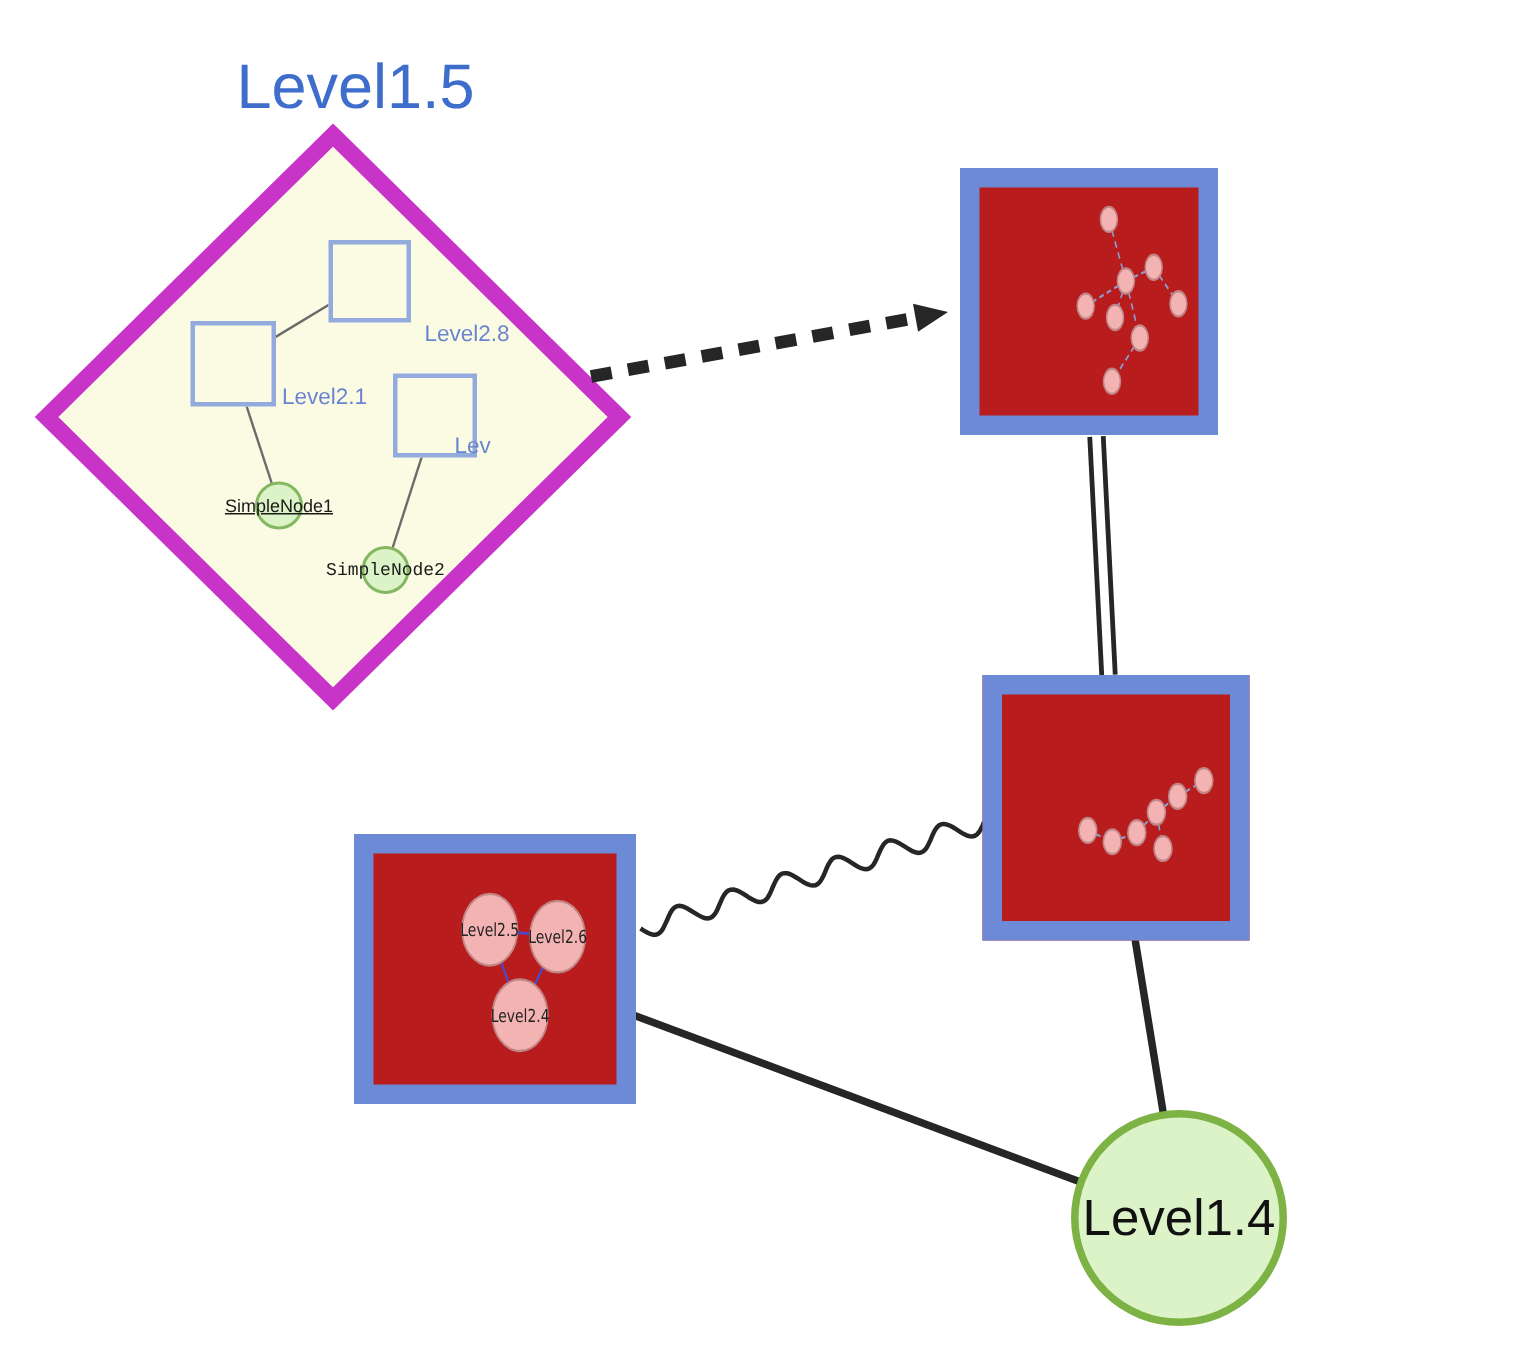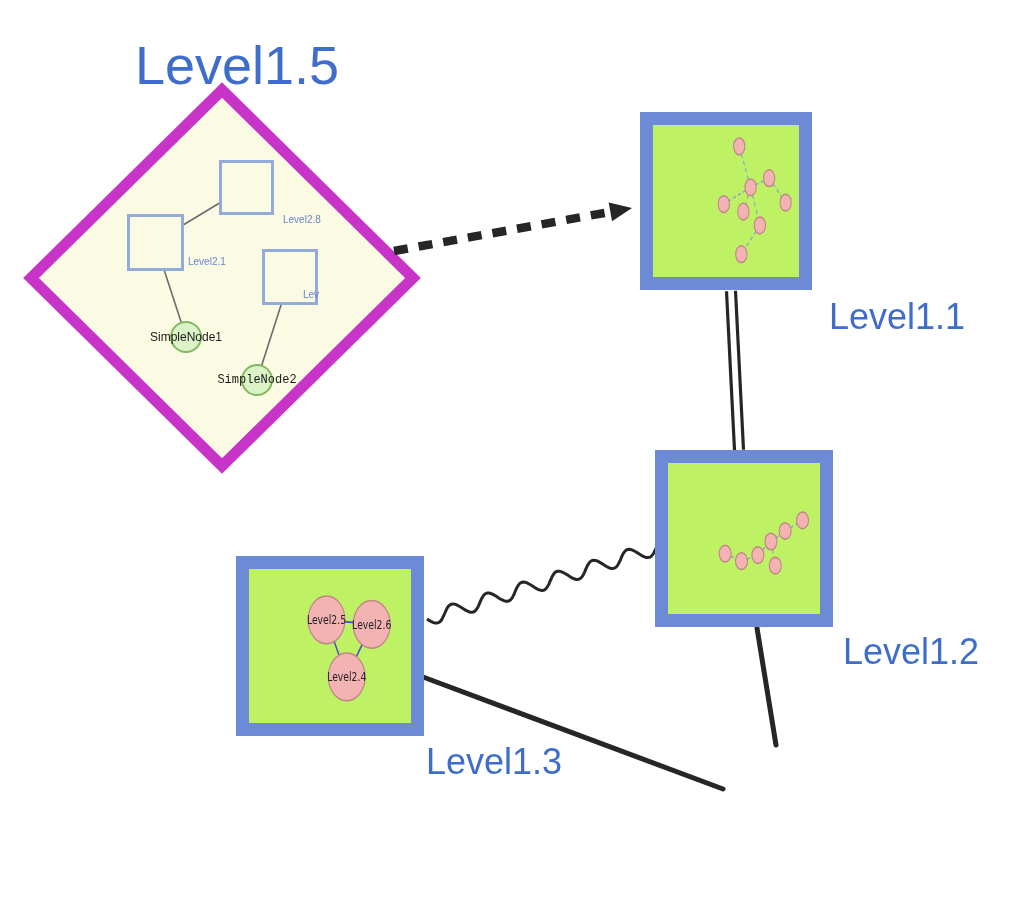--- a/index.html
+++ b/index.html
@@ -3,34 +3,34 @@
 <meta charset="utf-8">
 <style>
   * { margin:0; padding:0; box-sizing:border-box; }
   html,body { background:#ffffff; font-family:"Liberation Sans", sans-serif; }
   #canvas { position:relative; width:1026px; height:900px; background:#ffffff; overflow:hidden; }
   #edge-layer { position:absolute; left:0; top:0; }
 
   .group-box {
     position:absolute;
     border:13px solid var(--group-border-blue, #6d8ad6);
-    background:#bef264;
+    background:#b91c1c;
     padding-left:43px;
   }
   .minigraph { width:100%; height:100%; display:block; }
   .minigraph text { font-family:"DejaVu Sans", sans-serif; }
 
   .inner-square {
     position:absolute;
     border:3px solid var(--inner-square-border, #93abdc);
     background:var(--diamond-fill, #fbfbe4);
   }
   .inner-label {
     position:absolute;
-    font-size:10px;
+    font-size:15px;
     color:var(--inner-label-blue, #6a85d0);
     white-space:nowrap;
   }
   .simple-node {
     position:absolute;
     width:32px; height:32px;
     border-radius:50%;
     border:2px solid var(--simple-green-border, #84b860);
     background:var(--green-fill, #dcf3c8);
   }
@@ -70,33 +70,33 @@
       <line x1="726.5056851852618" y1="291.2261290472824" x2="734.5056851852618" y2="450.2261290472824" stroke="#262626" stroke-width="3.2"></line>
       <line x1="735.4943148147382" y1="290.7738709527176" x2="743.4943148147382" y2="449.7738709527176" stroke="#262626" stroke-width="3.2"></line>
       <polyline points="427.0,619.0 429.2,620.4 431.4,621.7 433.5,622.6 435.4,623.1 437.2,623.1 438.9,622.5 440.3,621.4 441.6,619.8 442.7,617.7 443.8,615.4 444.9,613.0 445.9,610.6 447.0,608.4 448.2,606.5 449.6,605.1 451.1,604.2 452.8,603.9 454.7,604.1 456.7,604.9 458.8,606.0 461.0,607.3 463.3,608.7 465.5,610.1 467.6,611.2 469.6,612.0 471.5,612.3 473.2,612.0 474.8,611.2 476.1,609.8 477.4,608.0 478.5,605.8 479.5,603.4 480.6,600.9 481.6,598.6 482.8,596.5 484.1,594.9 485.5,593.7 487.1,593.1 488.9,593.0 490.8,593.5 492.9,594.4 495.1,595.6 497.3,597.0 499.5,598.5 501.7,599.7 503.8,600.7 505.8,601.3 507.6,601.3 509.2,600.8 510.7,599.7 512.0,598.1 513.1,596.1 514.2,593.8 515.2,591.3 516.3,588.9 517.4,586.7 518.6,584.8 519.9,583.3 521.4,582.4 523.1,582.1 525.0,582.2 527.0,582.9 529.1,584.0 531.3,585.3 533.6,586.8 535.8,588.2 537.9,589.3 540.0,590.1 541.8,590.4 543.6,590.2 545.1,589.4 546.5,588.1 547.7,586.3 548.9,584.1 549.9,581.7 550.9,579.3 552.0,576.9 553.2,574.8 554.4,573.1 555.8,571.9 557.4,571.3 559.2,571.2 561.1,571.6 563.2,572.5 565.4,573.7 567.6,575.1 569.8,576.5 572.0,577.8 574.1,578.8 576.1,579.4 577.9,579.5 579.5,579.0 581.0,577.9 582.3,576.4 583.5,574.4 584.6,572.1 585.6,569.7 586.7,567.2 587.8,565.0 589.0,563.1 590.3,561.6 591.8,560.6 593.4,560.2 595.3,560.4 597.3,561.0 599.4,562.1 601.6,563.4 603.8,564.8 606.1,566.2 608.2,567.4 610.3,568.2 612.2,568.6 613.9,568.4 615.5,567.6 616.9,566.3 618.1,564.6 619.2,562.4 620.3,560.1 621.3,557.6 622.4,555.2 623.5,553.1 624.8,551.4 626.2,550.1 627.8,549.4 629.5,549.3 631.4,549.7 633.5,550.5 635.6,551.7 637.9,553.1 640.1,554.6 642.3,555.9 644.4,556.9 646.4,557.5 648.2,557.6 649.9,557.2 651.4,556.2 652.7,554.7 653.9,552.7 655.0,550.4 656.0,548.0" fill="none" stroke="#262626" stroke-width="3"></polyline>
       <line x1="423" y1="677" x2="723" y2="789" stroke="#262626" stroke-width="5" stroke-linecap="round"></line>
       <line x1="757" y1="628" x2="776" y2="745" stroke="#262626" stroke-width="5" stroke-linecap="round"></line>
       <line x1="246" y1="187" x2="155" y2="242" stroke="#6b6b6b" stroke-width="1.6"></line>
       <line x1="155" y1="242" x2="186" y2="337" stroke="#6b6b6b" stroke-width="1.6"></line>
       <line x1="290" y1="277" x2="257" y2="380" stroke="#6b6b6b" stroke-width="1.6"></line>
     </svg>
 
-  <div class="big-label" style="left:117px;top:34px;width:240px;font-size:54px;text-align:center;">Level1.5</div>
+  <div class="big-label" style="left:117px;top:34px;width:240px;font-size:42px;text-align:center;">Level1.5</div>
 
   <div class="inner-square" style="left:219px;top:160px;width:55px;height:55px;"></div>
   <div class="inner-square" style="left:127px;top:214px;width:57px;height:57px;"></div>
   <div class="inner-square" style="left:262px;top:249px;width:56px;height:56px;"></div>
 
   <div class="inner-label" style="left:283px;top:214px;">Level2.8</div>
   <div class="inner-label" style="left:188px;top:256px;">Level2.1</div>
   <div class="inner-label" style="left:303px;top:289px;">Lev</div>
 
   <div class="simple-node" style="left:170px;top:321px;"></div>
   <div class="simple-node" style="left:241px;top:364px;"></div>
-  <div class="node-label" style="left:126px;top:330px;width:120px;">SimpleNode1</div>
+  <div class="node-label" style="left:126px;top:330px;width:120px;text-decoration:underline;">SimpleNode1</div>
   <div class="node-label" style="left:197px;top:373px;width:120px;font-family:Liberation Mono, monospace;">SimpleNode2</div>
 
   <div class="group-box" style="left:640px;top:112px;width:172px;height:178px;">
     <svg class="minigraph" viewBox="0 0 100 100" preserveAspectRatio="none">
         <line x1="42" y1="14" x2="53" y2="41" stroke="#88a0d8" stroke-width="1" stroke-dasharray="3 2.2"></line>
         <line x1="53" y1="41" x2="71" y2="35" stroke="#88a0d8" stroke-width="1" stroke-dasharray="3 2.2"></line>
         <line x1="71" y1="35" x2="87" y2="51" stroke="#88a0d8" stroke-width="1" stroke-dasharray="3 2.2"></line>
         <line x1="53" y1="41" x2="27" y2="52" stroke="#88a0d8" stroke-width="1" stroke-dasharray="3 2.2"></line>
         <line x1="53" y1="41" x2="46" y2="57" stroke="#88a0d8" stroke-width="1" stroke-dasharray="3 2.2"></line>
         <line x1="53" y1="41" x2="62" y2="66" stroke="#88a0d8" stroke-width="1" stroke-dasharray="3 2.2"></line>
@@ -137,17 +137,17 @@
         <line x1="67" y1="36" x2="46" y2="70" stroke="#4a4ad0" stroke-width="1.2"></line>
         <circle cx="29" cy="33" r="15.5" fill="#f4b3b3" stroke="#c08585" stroke-width="1"></circle>
         <text x="29" y="35.8" text-anchor="middle" font-size="7.8" fill="#222">Level2.5</text>
         <circle cx="67" cy="36" r="15.5" fill="#f4b3b3" stroke="#c08585" stroke-width="1"></circle>
         <text x="67" y="38.8" text-anchor="middle" font-size="7.8" fill="#222">Level2.6</text>
         <circle cx="46" cy="70" r="15.5" fill="#f4b3b3" stroke="#c08585" stroke-width="1"></circle>
         <text x="46" y="72.8" text-anchor="middle" font-size="7.8" fill="#222">Level2.4</text>
       </svg>
   </div>
 
+  <div class="big-circle" style="left:714px;top:740px;width:144px;height:144px;">
+    <span>Level1.4</span>
+  </div>
 
-  <div class="big-label" style="left:797px;top:296px;width:200px;">Level1.1</div>
-  <div class="big-label" style="left:811px;top:631px;width:200px;">Level1.2</div>
-  <div class="big-label" style="left:394px;top:741px;width:200px;">Level1.3</div>
 </div>
 
 </body></html>

